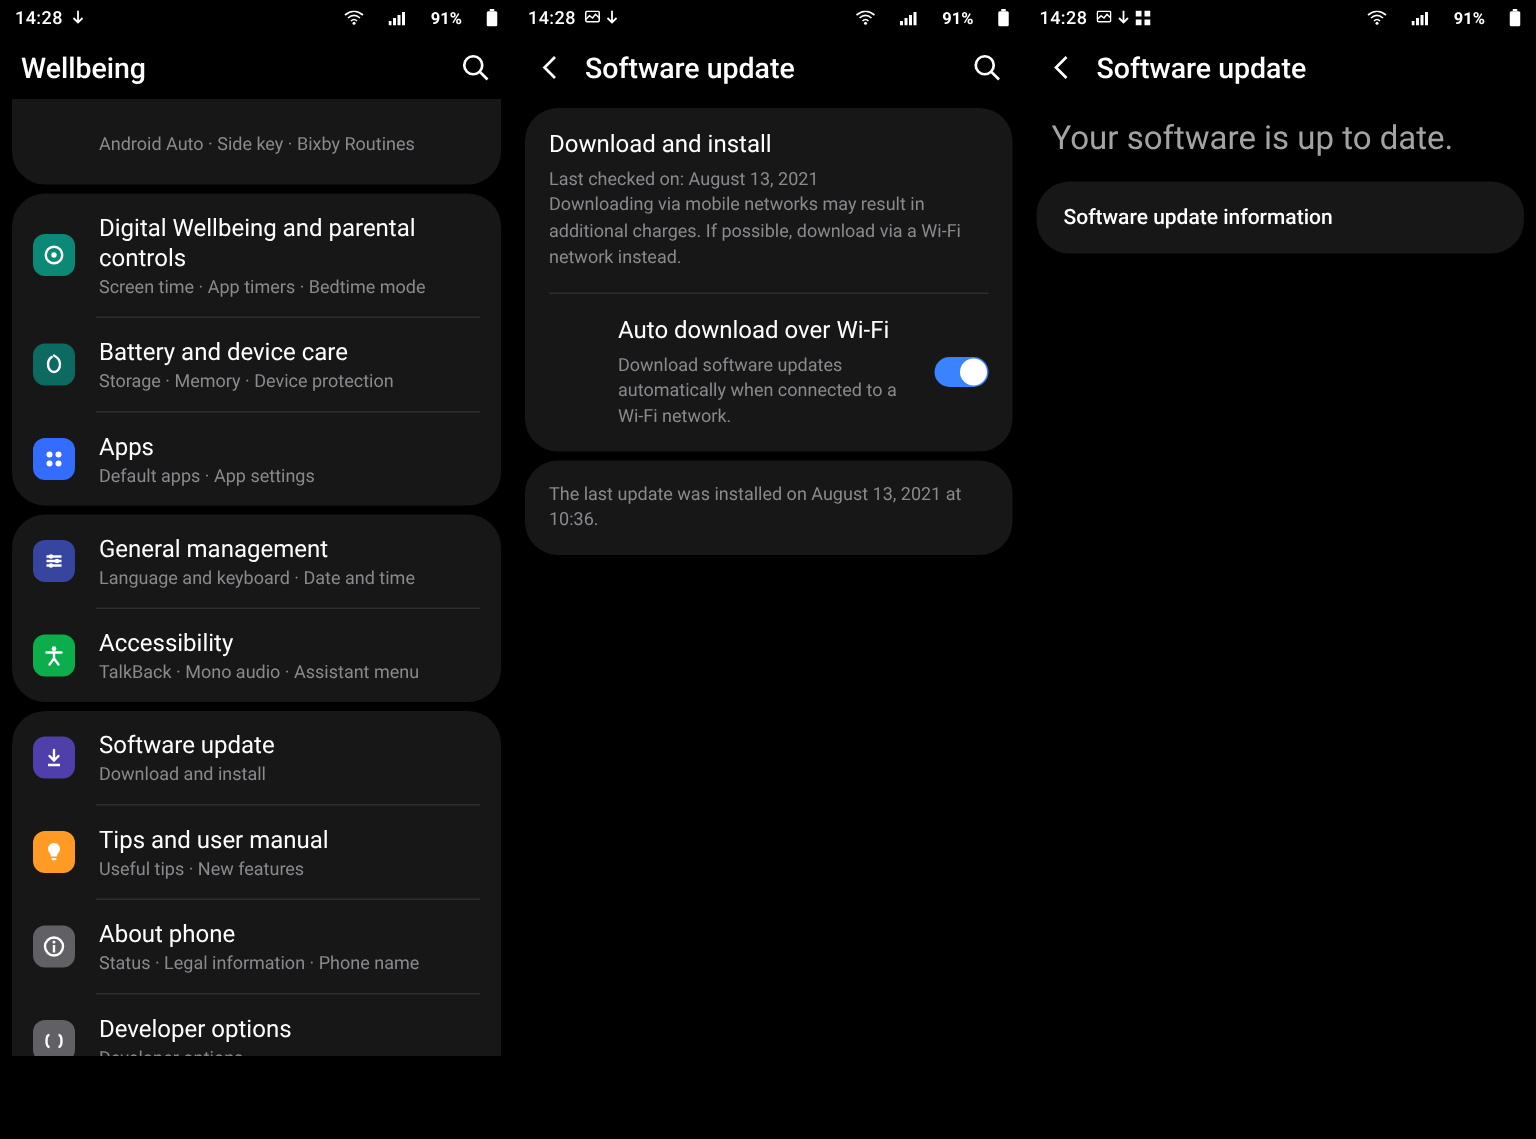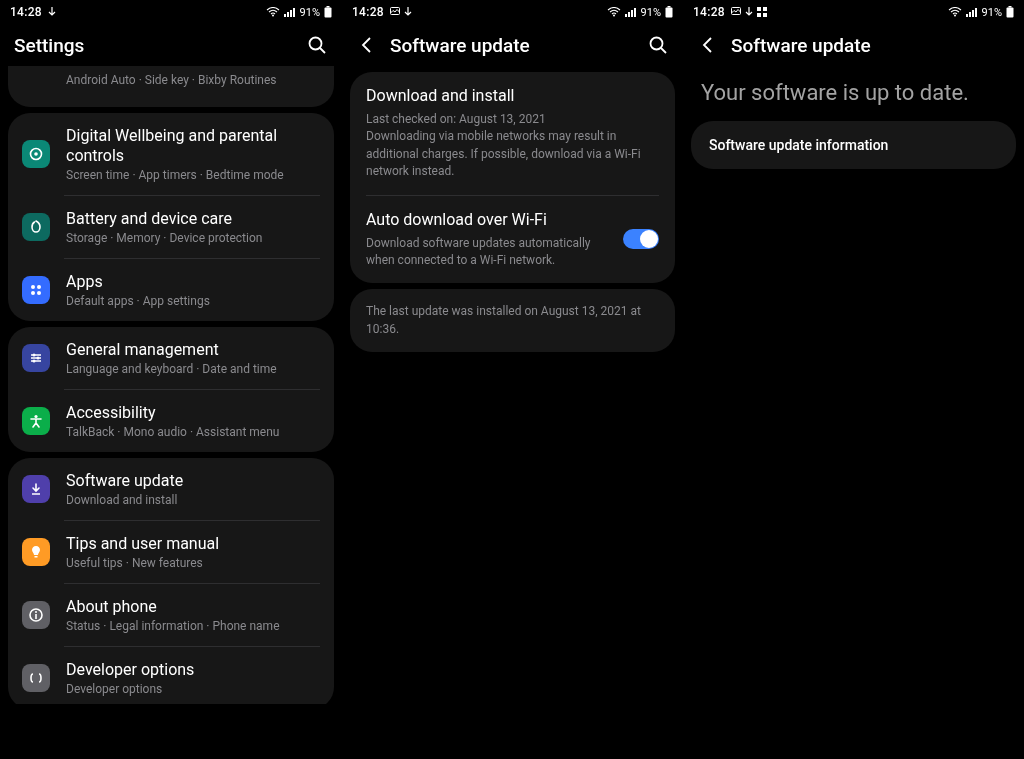--- a/index.html
+++ b/index.html
@@ -6,38 +6,38 @@
     *{margin:0;padding:0;box-sizing:border-box;font-family:-apple-system,Roboto,Helvetica,Arial,sans-serif;-webkit-font-smoothing:antialiased;}
     body{background:#000;color:var(--text-primary);width:1024px;height:759px;overflow:hidden;display:flex;flex-direction:row;}
     .screen{height:704px;background:var(--black);position:relative;overflow:hidden;flex:0 0 auto;}
     .screen-a{width:342px;}
     .screen-b{width:341px;}
     .screen-c{width:341px;}
     .statusbar{height:24px;display:flex;align-items:center;padding:0 10px;font-size:12px;color:#fff;position:relative;}
     .sb-left{display:flex;align-items:center;gap:6px;}
     .sb-time{font-weight:500;letter-spacing:0.3px;}
     .sb-icons-left{display:flex;gap:4px;font-size:10px;}
-    .sb-right{margin-left:auto;display:flex;align-items:center;gap:4px;letter-spacing:0;}
+    .sb-right{margin-left:auto;display:flex;align-items:center;gap:16px;letter-spacing:0;font-weight:bold;}
     .titlebar{height:42px;display:flex;align-items:center;padding:0 14px;gap:12px;}
     .title-back{width:22px;height:22px;display:flex;align-items:center;justify-content:center;}
     .title-text{font-size:19px;font-weight:500;color:#fff;}
     .title-search{margin-left:auto;width:22px;height:22px;display:flex;align-items:center;justify-content:center;}
     .card{margin:6px 8px;border-radius:22px;background:var(--dark-card);overflow:hidden;}
     .row{display:flex;align-items:center;padding:13px 14px;gap:16px;}
-    .half-row{padding-top:0;justify-content:flex-end;}
+    .half-row{padding-top:16px;justify-content:flex-end;}
     .divider{margin-left:56px;margin-right:14px;height:1px;background:var(--divider);}
     .icon-circle{width:28px;height:28px;border-radius:8px;flex:0 0 auto;display:flex;align-items:center;justify-content:center;font-size:14px;color:#fff;}
     .row-text{flex:1;min-width:0;}
     .row-title{font-size:16px;line-height:1.25;color:#fff;}
     .row-sub{margin-top:2px;font-size:12px;color:var(--text-secondary);}
     .block{padding:14px 16px;}
     .block-title{font-size:16px;color:#fff;margin-bottom:6px;}
     .block-sub{font-size:12px;color:var(--text-secondary);line-height:1.45;}
     .block-row{display:flex;align-items:center;gap:12px;}
-    .block-row .block-text{flex:1;}
+    .block-row .block-text{flex:1;margin-left:46px;}
     .toggle{position:relative;width:36px;height:20px;border-radius:12px;background:var(--toggle-on);flex:0 0 auto;}
     .toggle .knob{position:absolute;top:1px;right:1px;width:18px;height:18px;border-radius:50%;background:#fff;}
     .inner-divider{margin:0 16px;height:1px;background:var(--divider);}
     .heading-page{padding:14px 18px 10px;font-size:22px;color:#a3a3a3;font-weight:400;}
     .info-card{margin:6px 8px;border-radius:22px;background:var(--dark-card);padding:16px 18px;}
     .info-title{font-size:14px;color:#fff;font-weight:500;}
     .info-bullets{list-style:none;font-size:12px;color:var(--text-secondary);line-height:1.55;}
     .info-bullets li{position:relative;padding-left:10px;}
     .info-bullets li::before{content:'\2022';position:absolute;left:0;color:var(--text-secondary);}
     svg{display:block;}
@@ -68,21 +68,21 @@
         </svg>
       <span style="font-size:11px;">91%</span>
       <svg width="8" height="12" viewBox="0 0 8 12">
           <rect x="0.5" y="1.5" width="7" height="10" rx="1" fill="#fff"></rect>
           <rect x="2.5" y="0" width="3" height="1.5" fill="#fff"></rect>
         </svg>
     </div>
   </div>
 
   <div class="titlebar">
-    <span class="title-text">Settings</span>
+    <span class="title-text">Wellbeing</span>
     <span class="title-search">
       <svg width="20" height="20" viewBox="0 0 20 20">
           <circle cx="8.5" cy="8.5" r="6" stroke="#fff" stroke-width="1.8" fill="none"></circle>
           <line x1="13" y1="13" x2="18" y2="18" stroke="#fff" stroke-width="1.8"></line>
         </svg>
     </span>
   </div>
 
   <div class="card" style="margin-top:0;border-top-left-radius:0;border-top-right-radius:0;">
     <div class="row half-row">

